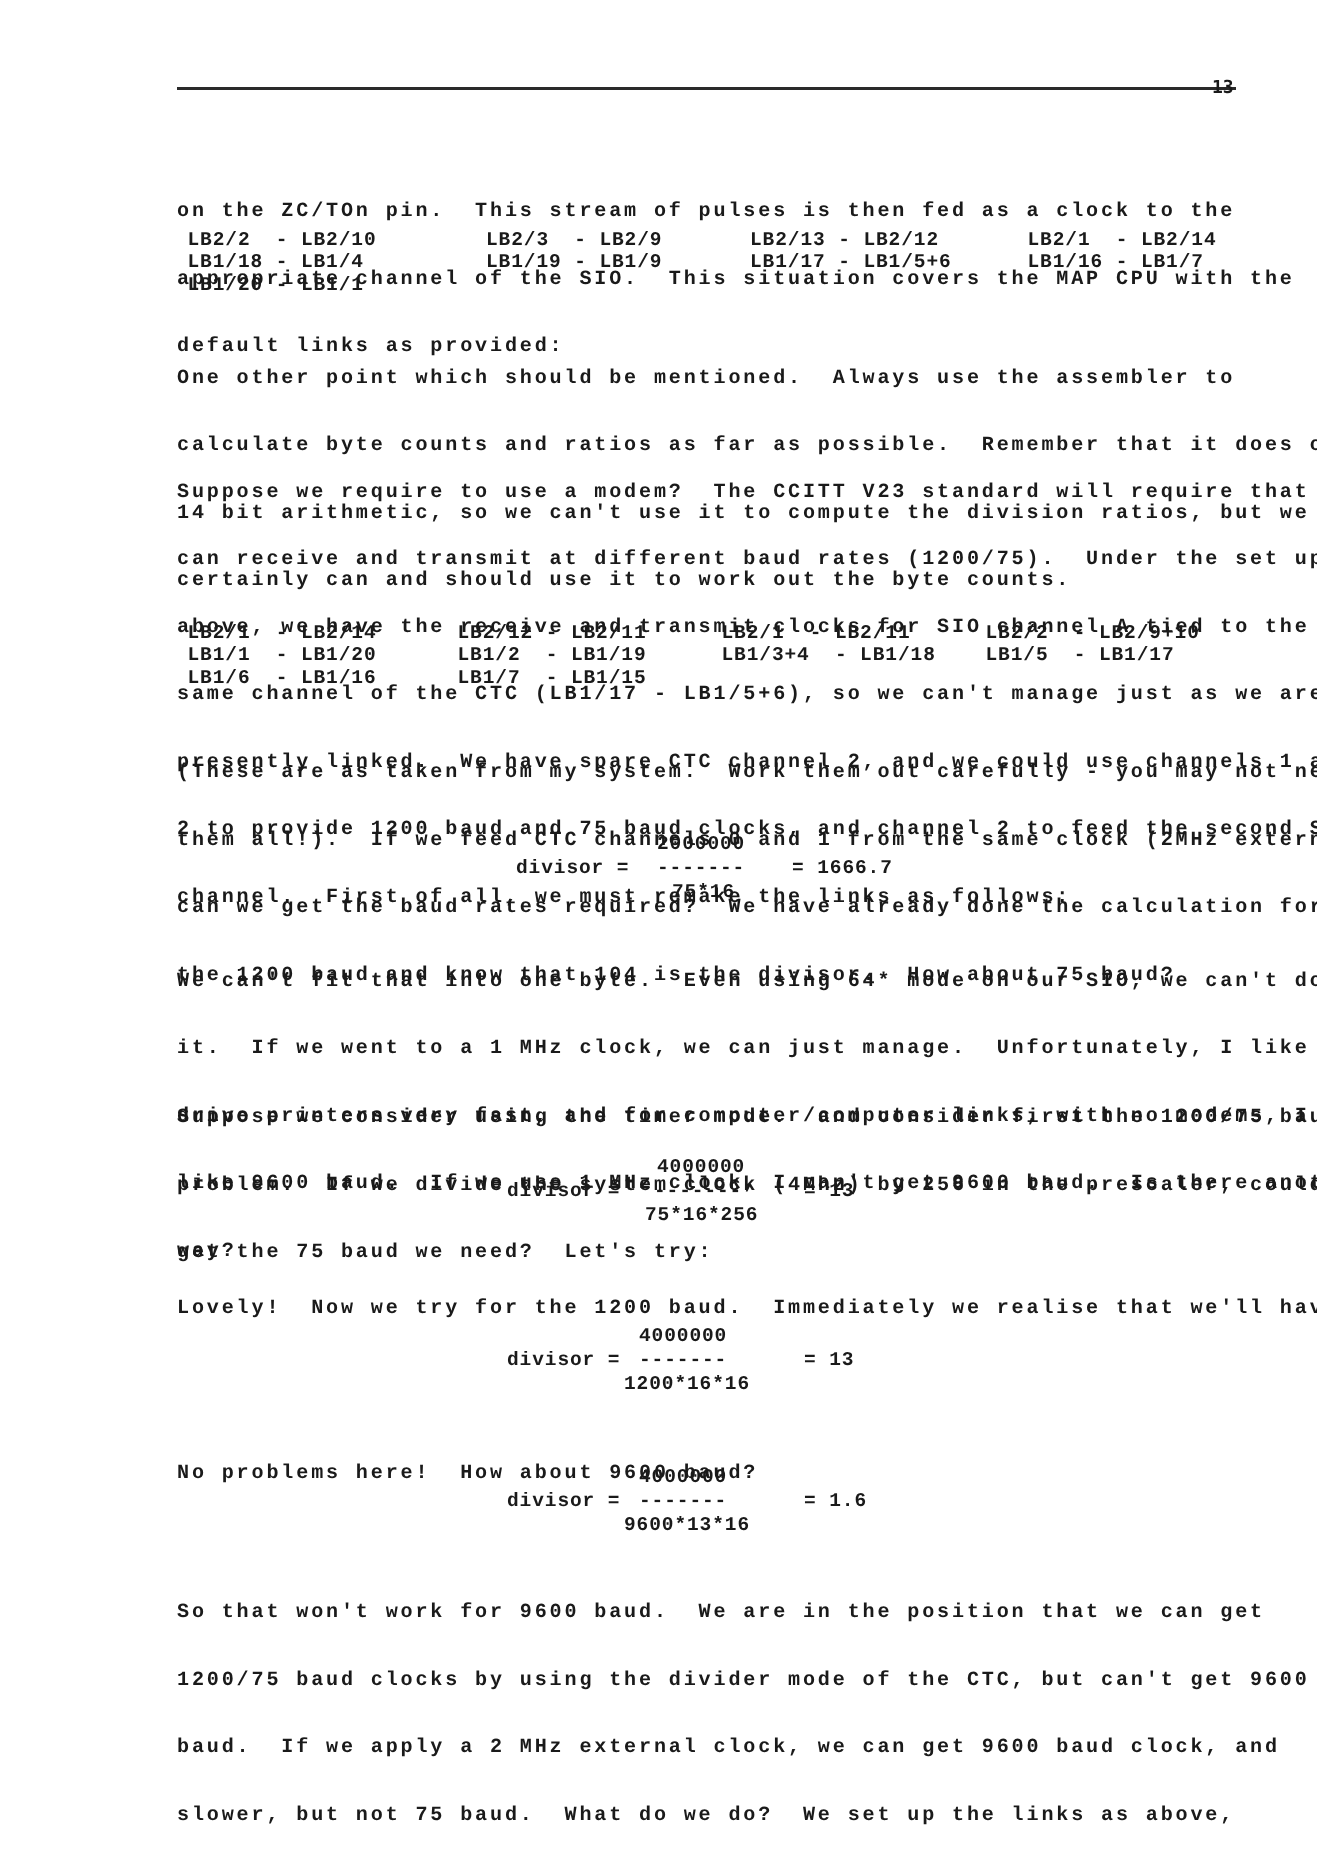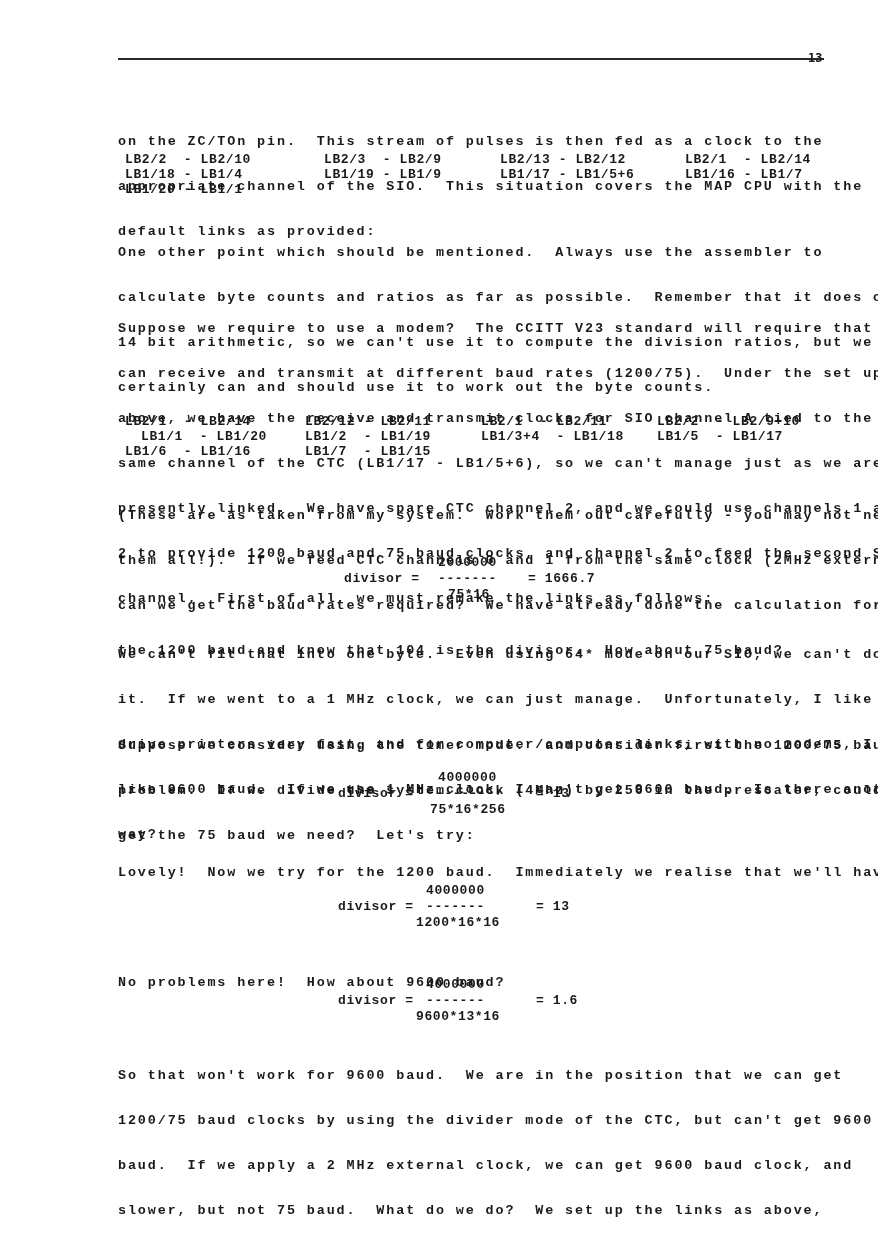--- a/index.html
+++ b/index.html
@@ -62,21 +62,21 @@
 </div>
 
 <div class="links" style="top:414px;">
   <div class="row">
     <span class="cell" style="left:0">LB2/1  - LB2/14</span>
     <span class="cell" style="left:180px">LB2/12 - LB2/11</span>
     <span class="cell" style="left:356px">LB2/1  - LB2/11</span>
     <span class="cell" style="left:532px">LB2/2  - LB2/9+10</span>
   </div>
   <div class="row">
-    <span class="cell" style="left:16px">LB1/1  - LB1/20</span>
+    <span class="cell" style="left:0">LB1/1  - LB1/20</span>
     <span class="cell" style="left:180px">LB1/2  - LB1/19</span>
     <span class="cell" style="left:356px">LB1/3+4  - LB1/18</span>
     <span class="cell" style="left:532px">LB1/5  - LB1/17</span>
   </div>
   <div class="row">
     <span class="cell" style="left:0">LB1/6  - LB1/16</span>
     <span class="cell" style="left:180px">LB1/7  - LB1/15</span>
   </div>
 </div>
 

